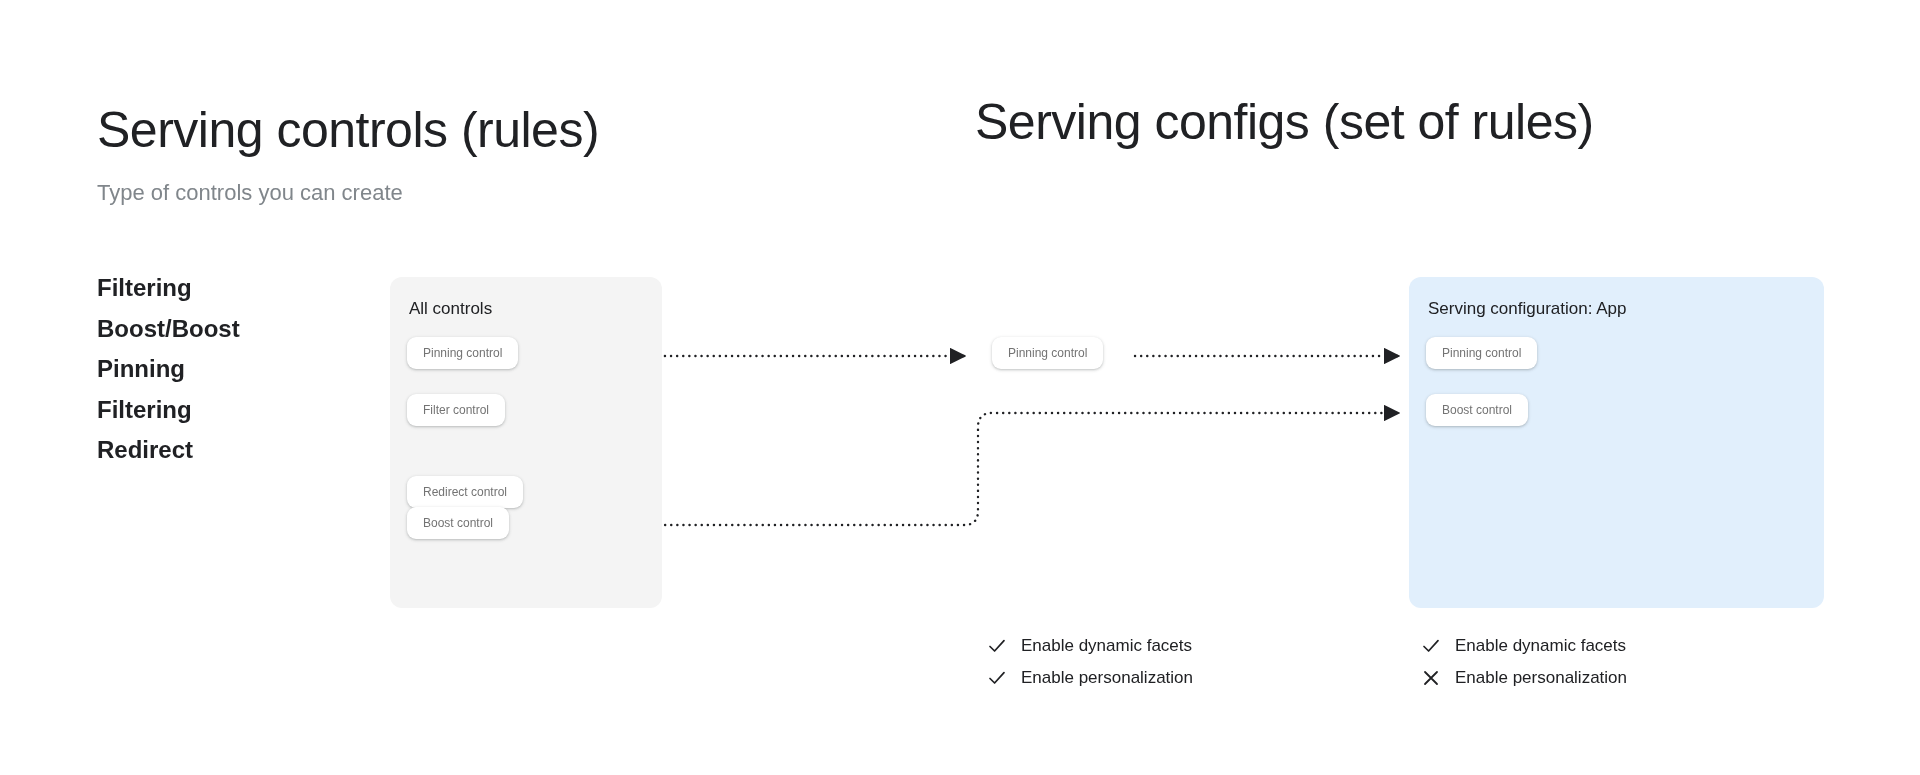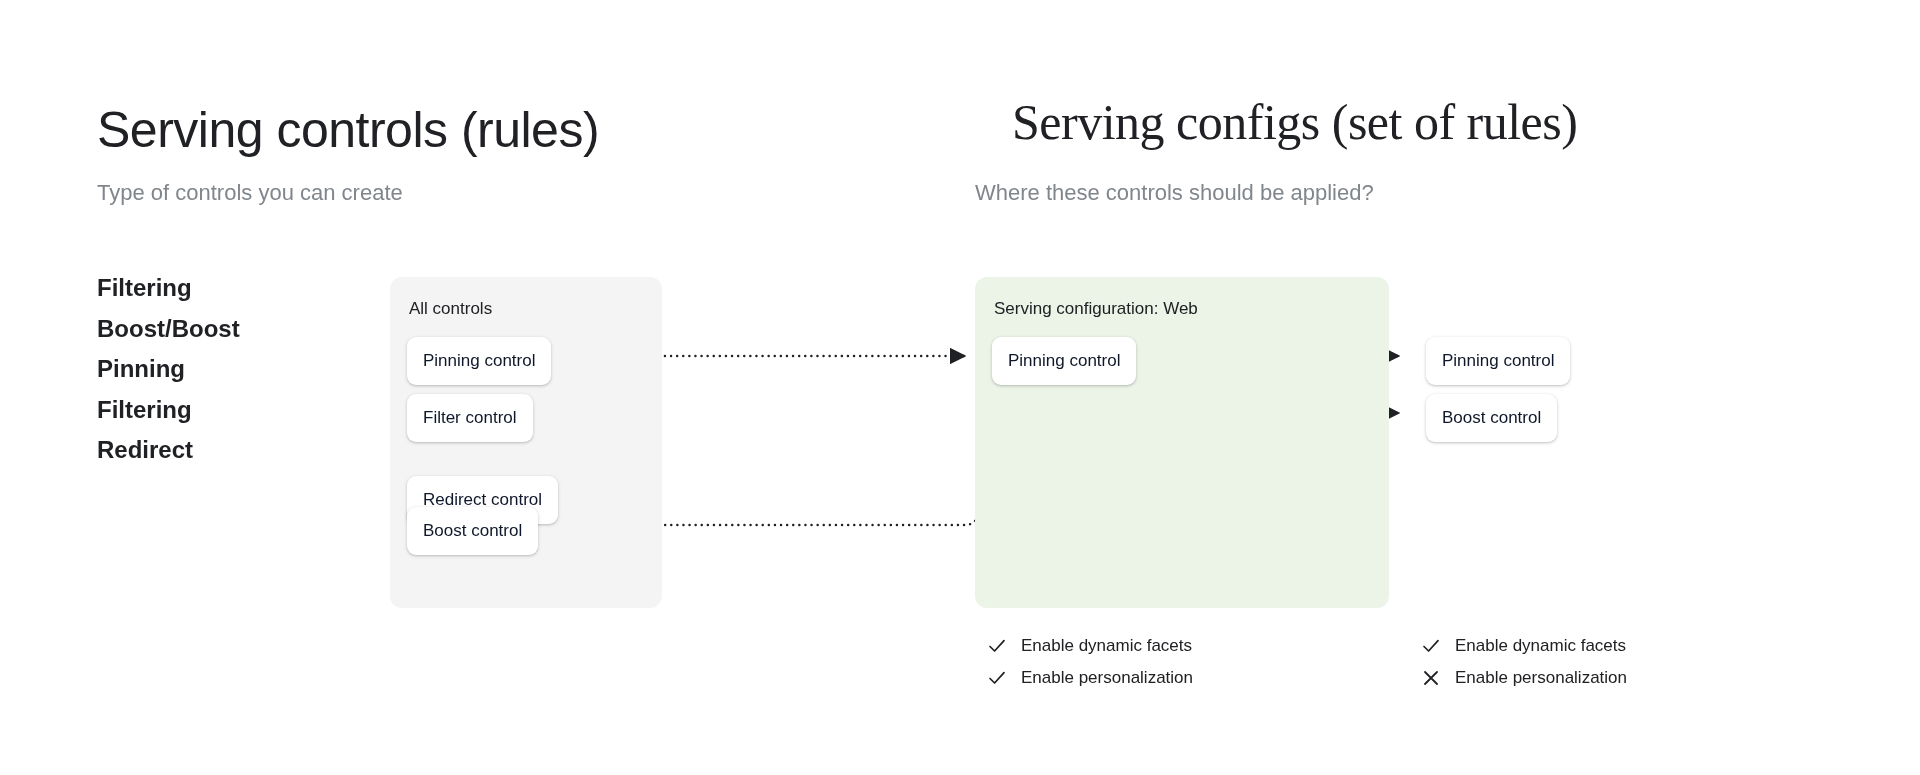--- a/index.html
+++ b/index.html
@@ -43,21 +43,21 @@
     position: absolute;
     font-size: 22px;
     font-weight: 400;
     color: #80868b;
     white-space: nowrap;
     line-height: 1.2;
   }
 
   #left-title    { left: 97px;  top: 103px; }
   #left-subtitle { left: 97px;  top: 180px; }
-  #right-title   { left: 1012px; top: 95px; font-family: Liberation Serif, serif; }
+  #right-title   { left: 975px; top: 95px; }
   #right-subtitle{ left: 975px; top: 180px; }
 
   
   #control-types {
     position: absolute;
     left: 97px;
     top: 268px;
     list-style: none;
     z-index: 3;
   }
@@ -97,29 +97,29 @@
     left: 1409px; top: 277px;
     width: 415px; height: 331px;
     background: #e1effc;
   }
 
   .panel > .panel-title { left: 19px; top: 22px; text-align: right; }
 
   
   .chip {
     position: absolute;
-    height: 48px;
+    height: 32px;
     padding: 0 16px;
     display: flex;
     align-items: center;
     background: #ffffff;
     border-radius: 9px;
-    font-size: 17px;
-    font-weight: 400;
-    color: #0f172a;
+    font-size: 12px;
+    font-weight: 400;
+    color: #737373;
     white-space: nowrap;
     box-shadow: 0 1px 2px rgba(60,64,67,0.20), 0 1px 3px 1px rgba(60,64,67,0.10);
     z-index: 4;
   }
 
   
   #chip-all-pinning  { left: 407px; top: 337px; }
   #chip-all-filter   { left: 407px; top: 394px; }
   #chip-all-redirect { left: 407px; top: 476px; }
   #chip-all-boost    { left: 407px; top: 507px; }
@@ -194,25 +194,21 @@
 
   <div id="panel-all-controls" class="panel">
     <div class="panel-title">All controls</div>
   </div>
   <div id="chip-all-pinning" class="chip">Pinning control</div>
   <div id="chip-all-filter" class="chip">Filter control</div>
   <div id="chip-all-redirect" class="chip">Redirect control</div>
   <div id="chip-all-boost" class="chip">Boost control</div>
 
   <h1 id="right-title" class="col-title">Serving configs (set of rules)</h1>
-  <p id="right-subtitle" class="col-subtitle">Where these controls should be applied?</p>
-
-  <div id="panel-web" class="panel">
-    <div class="panel-title">Serving configuration: Web</div>
-  </div>
+
   <div id="chip-web-pinning" class="chip">Pinning control</div>
 
   <div id="features-web" class="feature-list">
     <div class="feature-row">
       <span class="feature-icon">
         <svg width="20" height="20" viewBox="0 0 20 20">
           <path d="M3 10.5 L7.6 15 L17 4.6" fill="none" stroke="#202124" stroke-width="1.7" stroke-linecap="round" stroke-linejoin="round"></path>
         </svg>
       </span>
       <span class="feature-label">Enable dynamic facets</span>
@@ -220,20 +216,23 @@
     <div class="feature-row">
       <span class="feature-icon">
         <svg width="20" height="20" viewBox="0 0 20 20">
           <path d="M3 10.5 L7.6 15 L17 4.6" fill="none" stroke="#202124" stroke-width="1.7" stroke-linecap="round" stroke-linejoin="round"></path>
         </svg>
       </span>
       <span class="feature-label">Enable personalization</span>
     </div>
   </div>
 
+  <div id="panel-app" class="panel">
+    <div class="panel-title">Serving configuration: App</div>
+  </div>
   <div id="chip-app-pinning" class="chip">Pinning control</div>
   <div id="chip-app-boost" class="chip">Boost control</div>
 
   <div id="features-app" class="feature-list">
     <div class="feature-row">
       <span class="feature-icon">
         <svg width="20" height="20" viewBox="0 0 20 20">
           <path d="M3 10.5 L7.6 15 L17 4.6" fill="none" stroke="#202124" stroke-width="1.7" stroke-linecap="round" stroke-linejoin="round"></path>
         </svg>
       </span>

